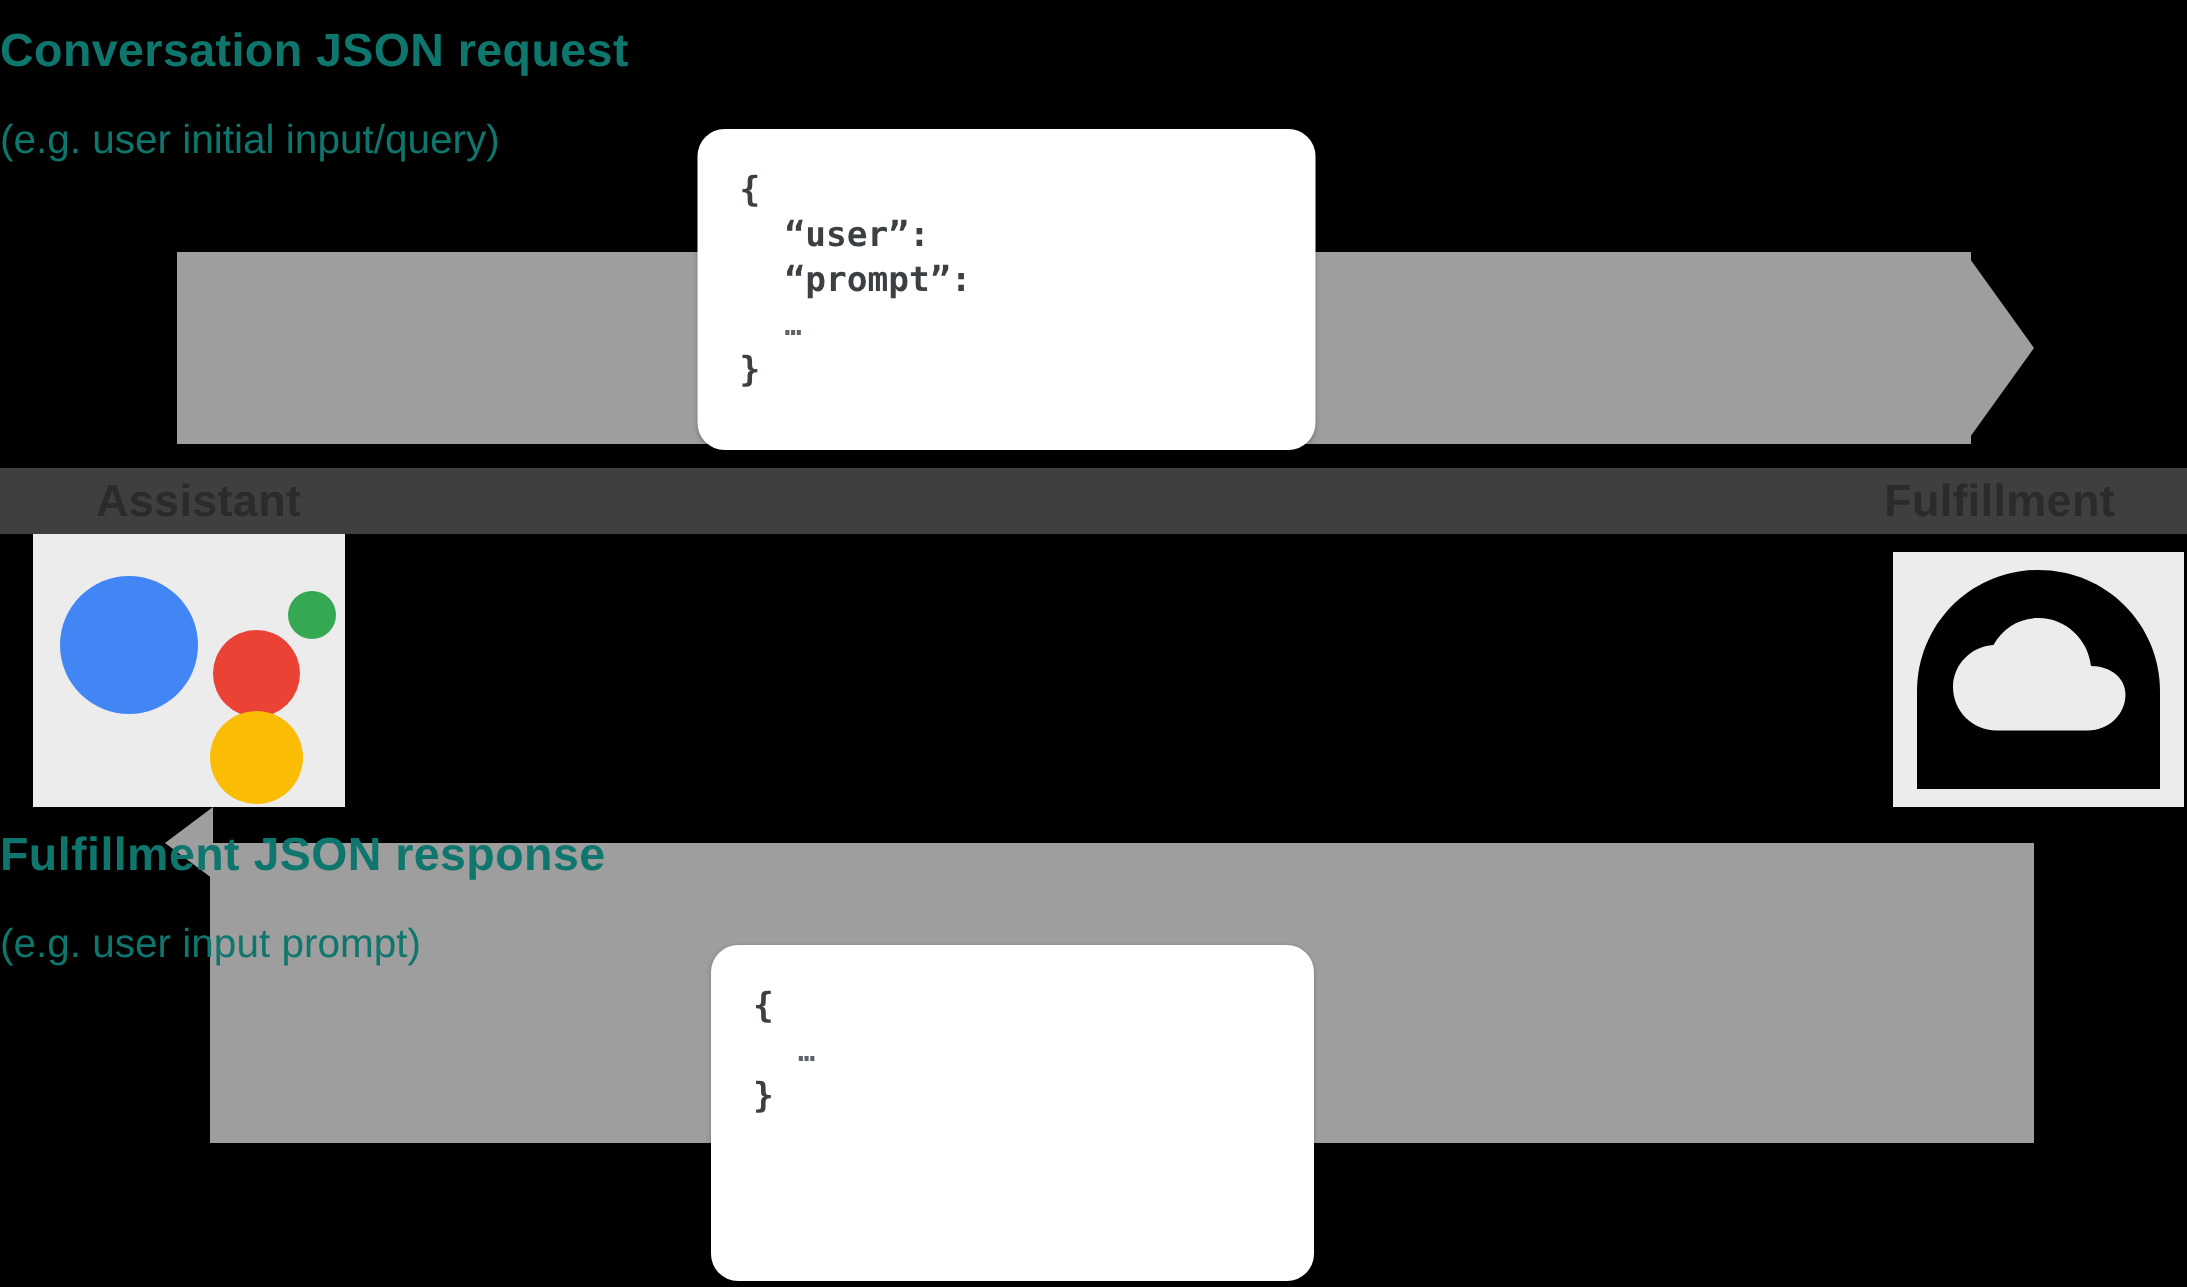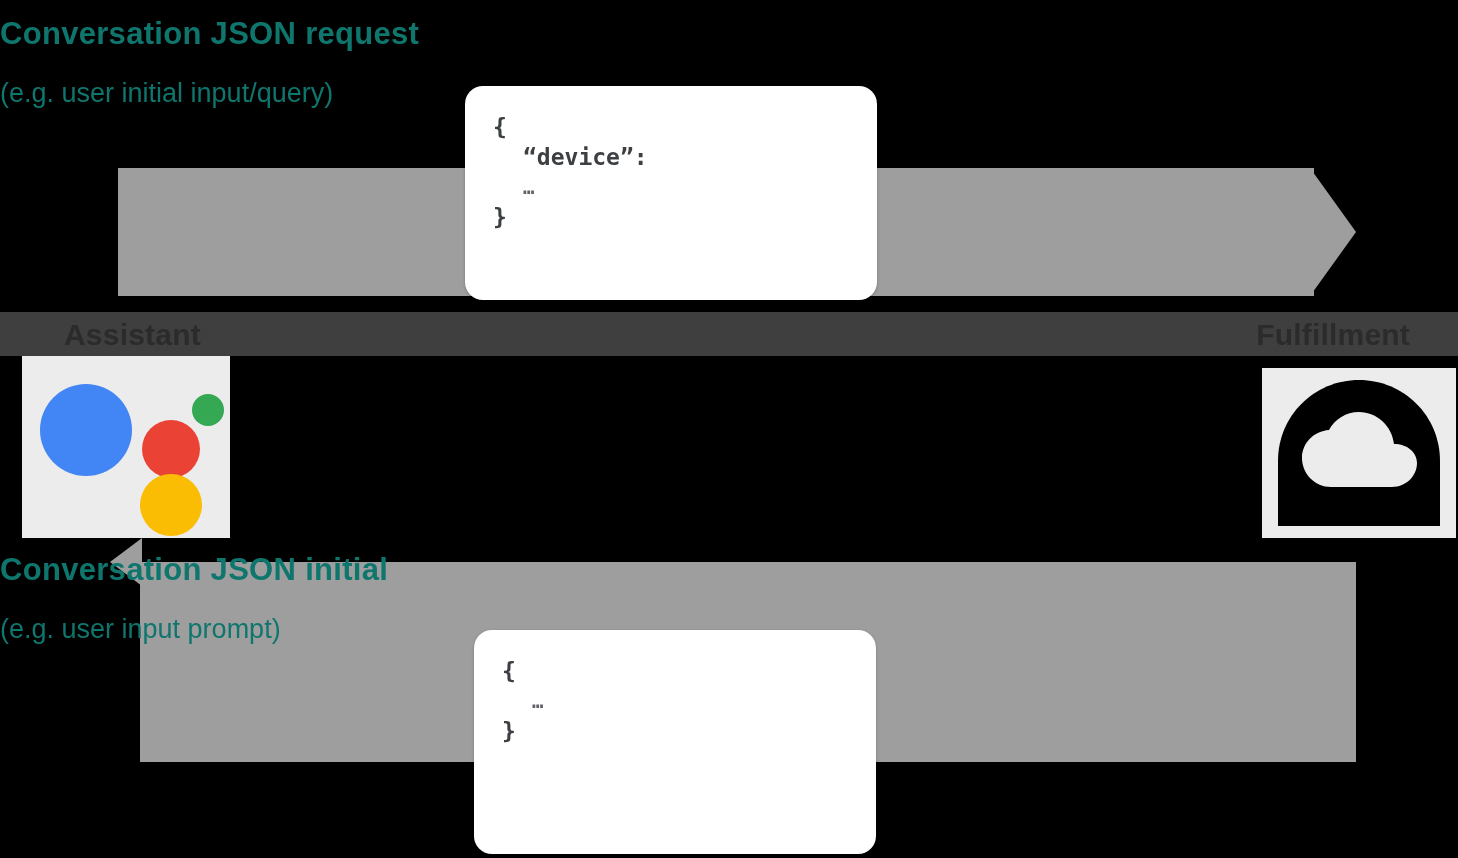--- a/index.html
+++ b/index.html
@@ -196,27 +196,28 @@
                L116 109 C130 109 141 98 141 85 C141 74 131 66 118 66 Z" fill="#ececec"></path>
     </svg>
   </div>
 
   <div class="caption-block" id="request-caption">
     <div class="caption-title">Conversation JSON request</div>
     <div class="caption-sub">(e.g. user initial input/query)</div>
   </div>
 
   <div class="caption-block" id="response-caption">
-    <div class="caption-title">Conversation JSON initial</div>
+    <div class="caption-title">Fulfillment JSON response</div>
     <div class="caption-sub">(e.g. user input prompt)</div>
   </div>
 
   <div class="json-card" id="request-json-card">
     <div class="json-line">{</div>
-    <div class="json-line indent">“device”:</div>
+    <div class="json-line indent">“user”:</div>
+    <div class="json-line indent">“prompt”:</div>
     <div class="json-line indent ellipsis">…</div>
     <div class="json-line">}</div>
   </div>
 
   <div class="json-card" id="response-json-card">
     <div class="json-line">{</div>
     <div class="json-line indent ellipsis">…</div>
     <div class="json-line">}</div>
   </div>
 

